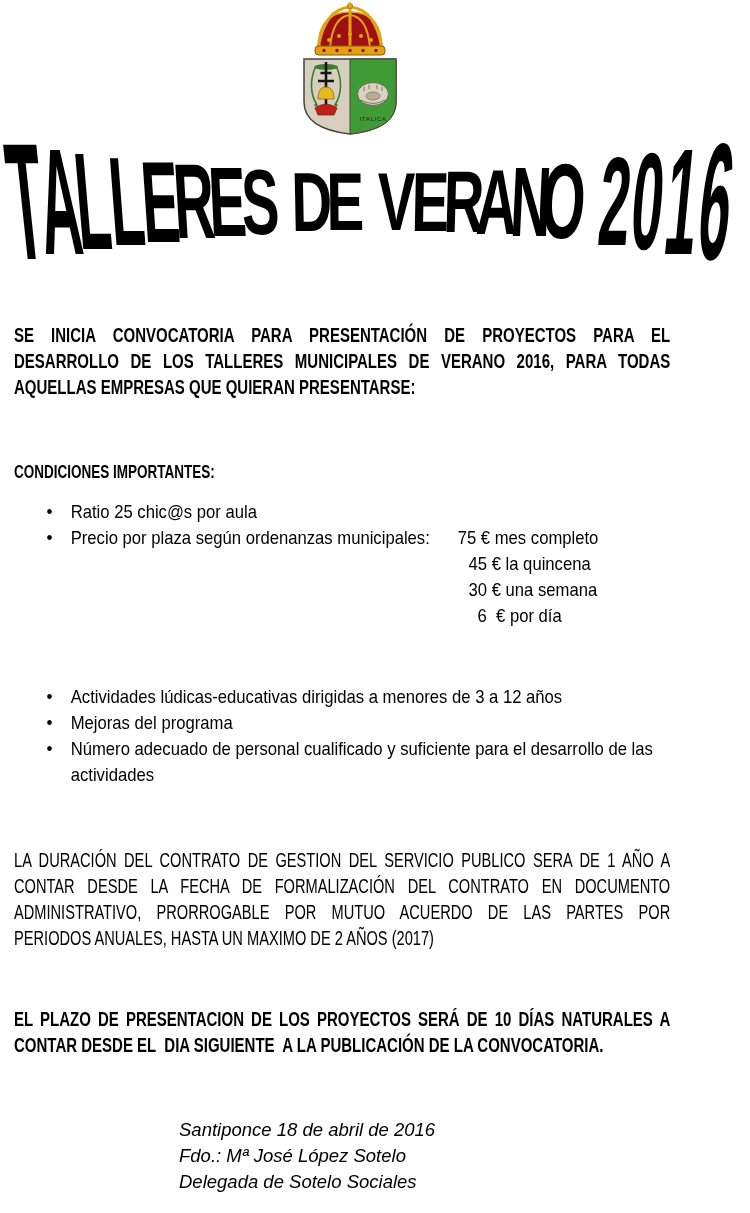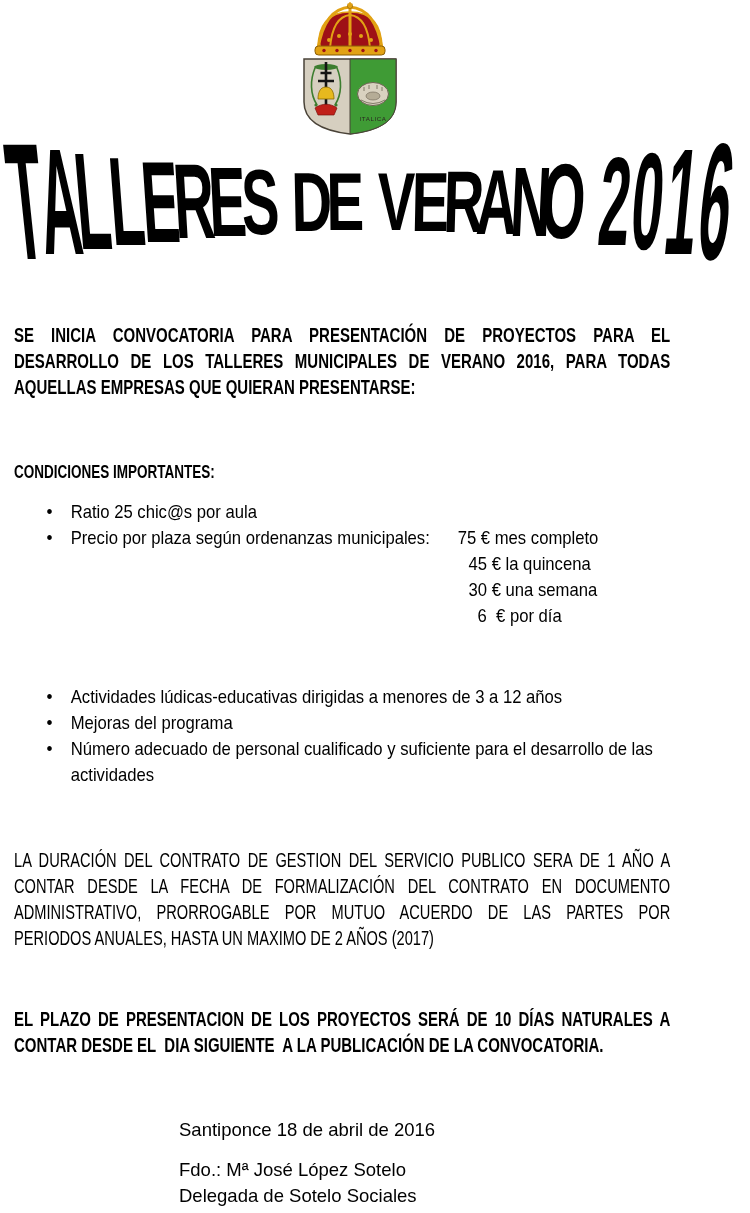--- a/index.html
+++ b/index.html
@@ -35,22 +35,22 @@
   ul.bullets { list-style:none; margin:0; padding:0; font-size:18.5px; line-height:26px; }
   ul.bullets li { position:relative; padding-left:63px; }
   .dot { position:absolute; left:36px; top:0; font-size:19px; }
   .price-row { display:flex; align-items:flex-start; }
   .price-label { flex:0 0 430px; }
   .prices { flex:0 0 auto; }
   .price-line { white-space:pre-wrap; }
   .price-line:nth-child(2), .price-line:nth-child(3) { margin-left:12px; }
   .price-line:nth-child(4) { margin-left:22px; }
 
-  .footer-blk { position:absolute; left:179px; top:1117px; font-size:18.5px; line-height:26px; }
-  .footer-line.gap { margin-top:14px; }
+  .footer-blk { position:absolute; left:179px; top:1117px; font-size:18.5px; line-height:26px;font-style:italic; }
+  .footer-line.gap { }
 </style>
 </head>
 <body>
 
 <div class="page">
 
   <div class="crest">
     <svg viewBox="0 0 112 133">
 
       <g>

